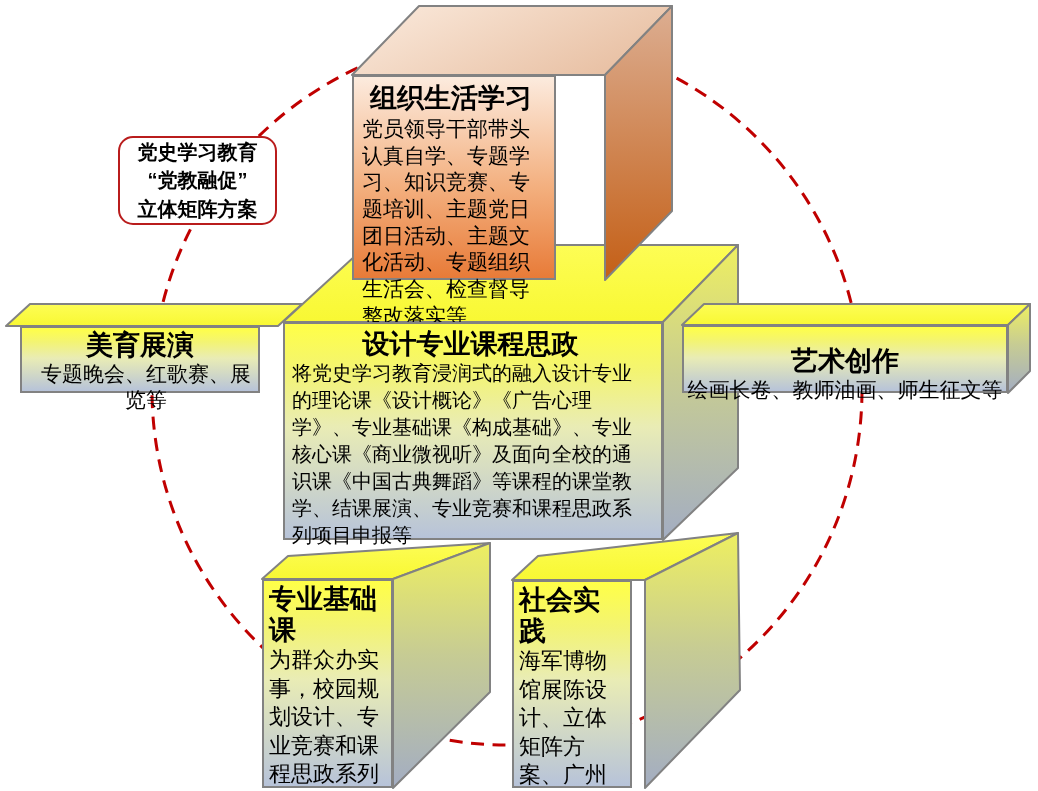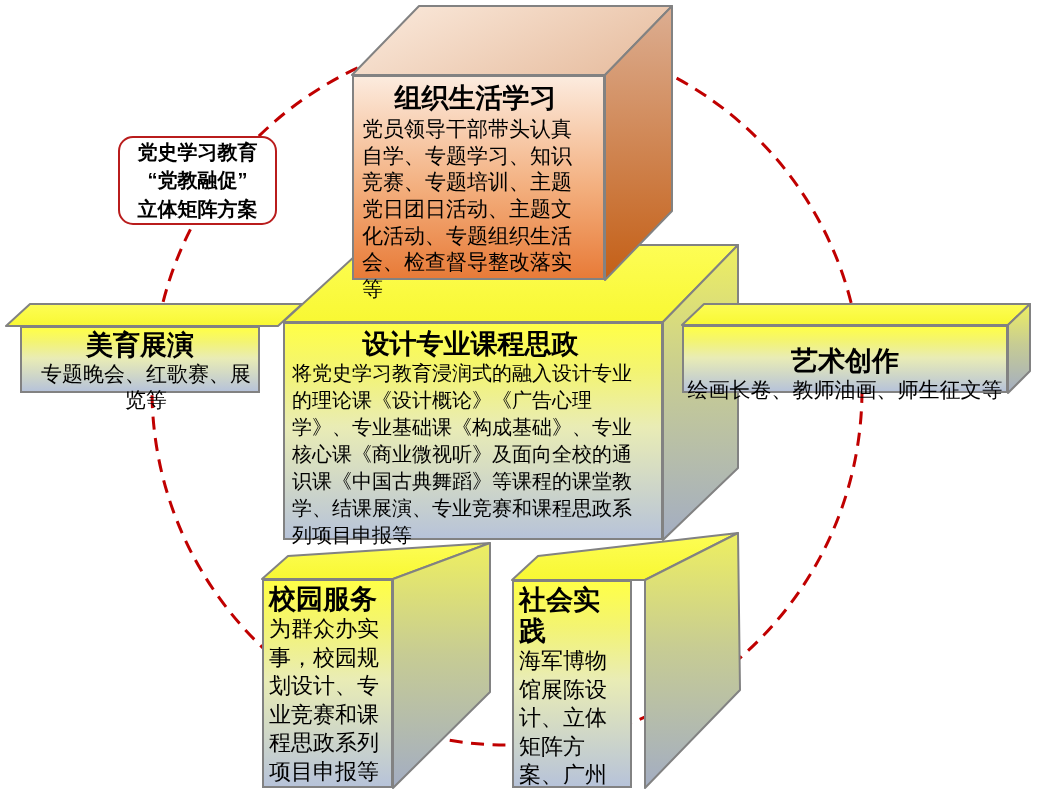--- a/index.html
+++ b/index.html
@@ -17,21 +17,21 @@
   .orange-front{
     background:linear-gradient(180deg,#FCEBDE 0%,#F3AF7E 55%,#E87B38 100%);
   }
   .box-title{
     font-weight:bold;font-size:27px;line-height:1.15;text-align:center;margin:0;
     letter-spacing:0px;
   }
   .box-body{
     font-size:21px;line-height:1.27;text-align:left;margin:0;
   }
-  #box-organization{left:352px;top:75px;width:253px;height:205px;padding:6px 14px 0 8px;}
+  #box-organization{left:352px;top:75px;width:204px;height:205px;padding:6px 14px 0 8px;}
   #box-organization .box-title{margin-bottom:2px;}
   #box-curriculum{left:283px;top:322px;width:380px;height:218px;padding:5px 12px 0 7px;}
   #box-curriculum .box-body{font-size:20px;line-height:1.35;}
   #box-aesthetic{left:20px;top:326px;width:240px;height:67px;padding-top:2px;}
   #box-aesthetic .box-body{text-align:center;line-height:1.22;padding-left:12px;}
   #box-art{left:682px;top:325px;width:326px;height:68px;padding-top:19px;}
   #box-art .box-body{text-align:center;line-height:1.22;}
   #box-campus{left:262px;top:579px;width:131px;height:209px;padding:3px 5px 0 5px;}
   #box-campus .box-body{font-size:22px;line-height:1.3;}
   #box-campus .box-title{text-align:left;}
@@ -105,21 +105,21 @@
     <div class="box-title">设计专业课程思政</div>
     <div class="box-body">将党史学习教育浸润式的融入设计专业的理论课《设计概论》《广告心理学》、专业基础课《构成基础》、专业核心课《商业微视听》及面向全校的通识课《中国古典舞蹈》等课程的课堂教学、结课展演、专业竞赛和课程思政系列项目申报等</div>
   </div>
 
   <div class="face yellow-front" id="box-art">
     <div class="box-title">艺术创作</div>
     <div class="box-body">绘画长卷、教师油画、师生征文等</div>
   </div>
 
   <div class="face yellow-front" id="box-campus">
-    <div class="box-title">校园服务</div>
+    <div class="box-title">专业基础课</div>
     <div class="box-body">为群众办实事，校园规划设计、专业竞赛和课程思政系列项目申报等</div>
   </div>
 
   <div class="face yellow-front" id="box-practice">
     <div class="box-title">社会实践</div>
     <div class="box-body">海军博物馆展陈设计、立体矩阵方案、广州联通VR/XR党史游戏等</div>
   </div>
 
   <div id="scheme-label">
     <span>党史学习教育</span>

